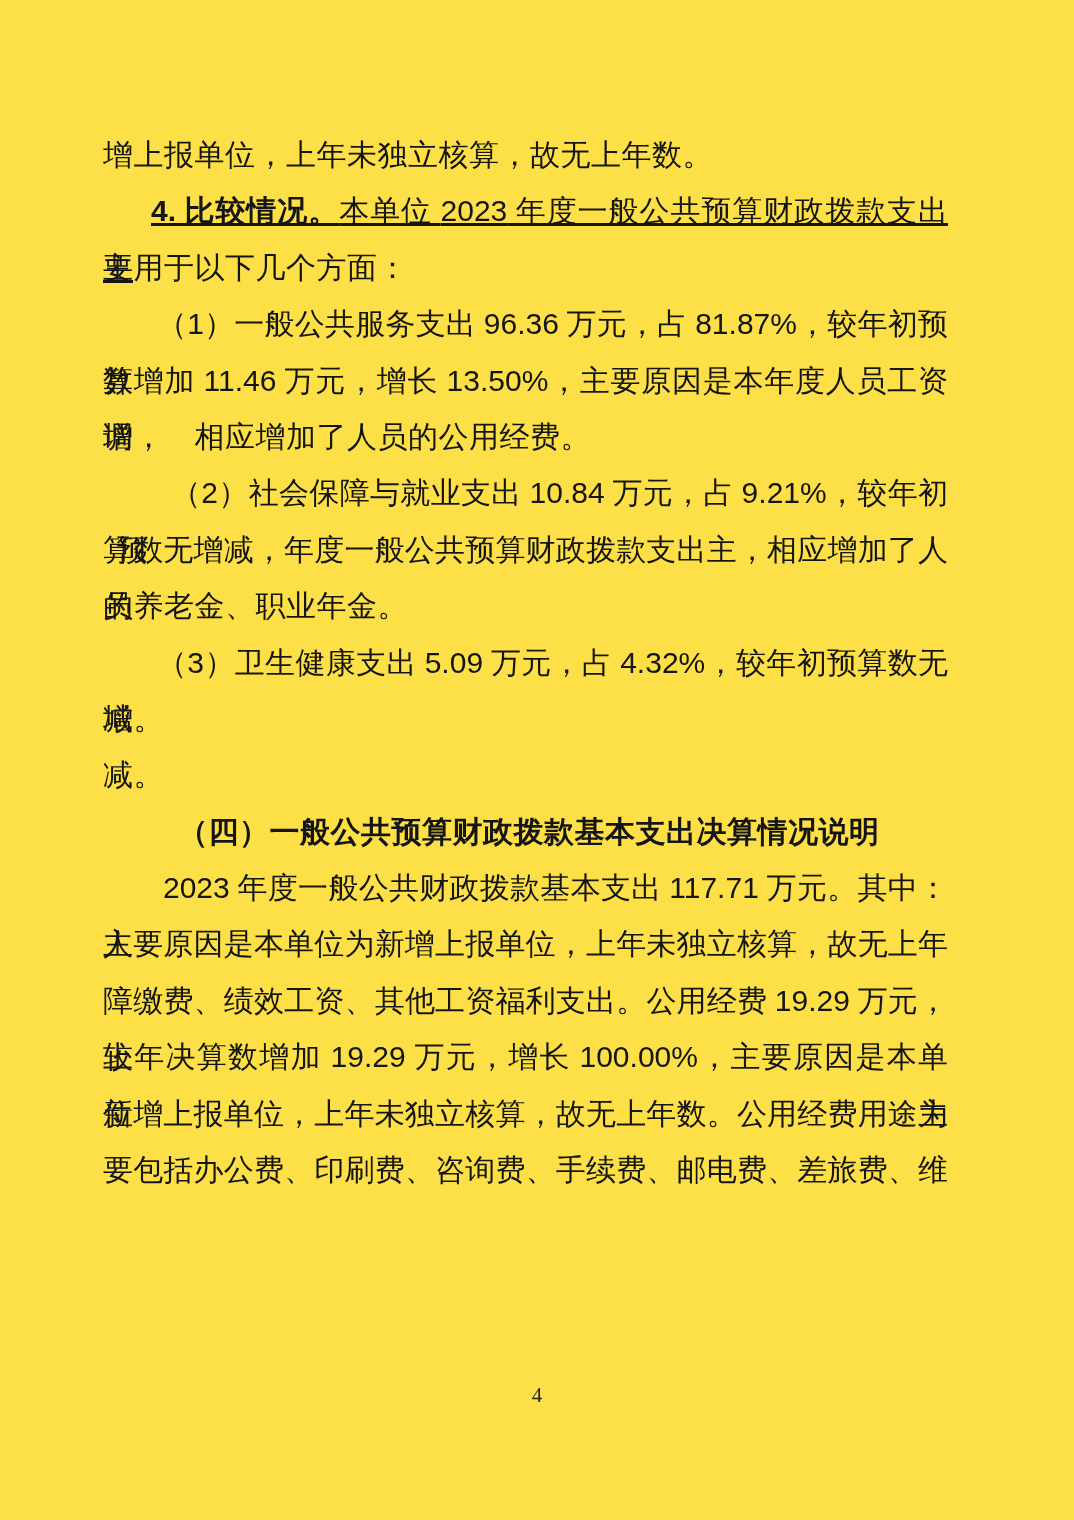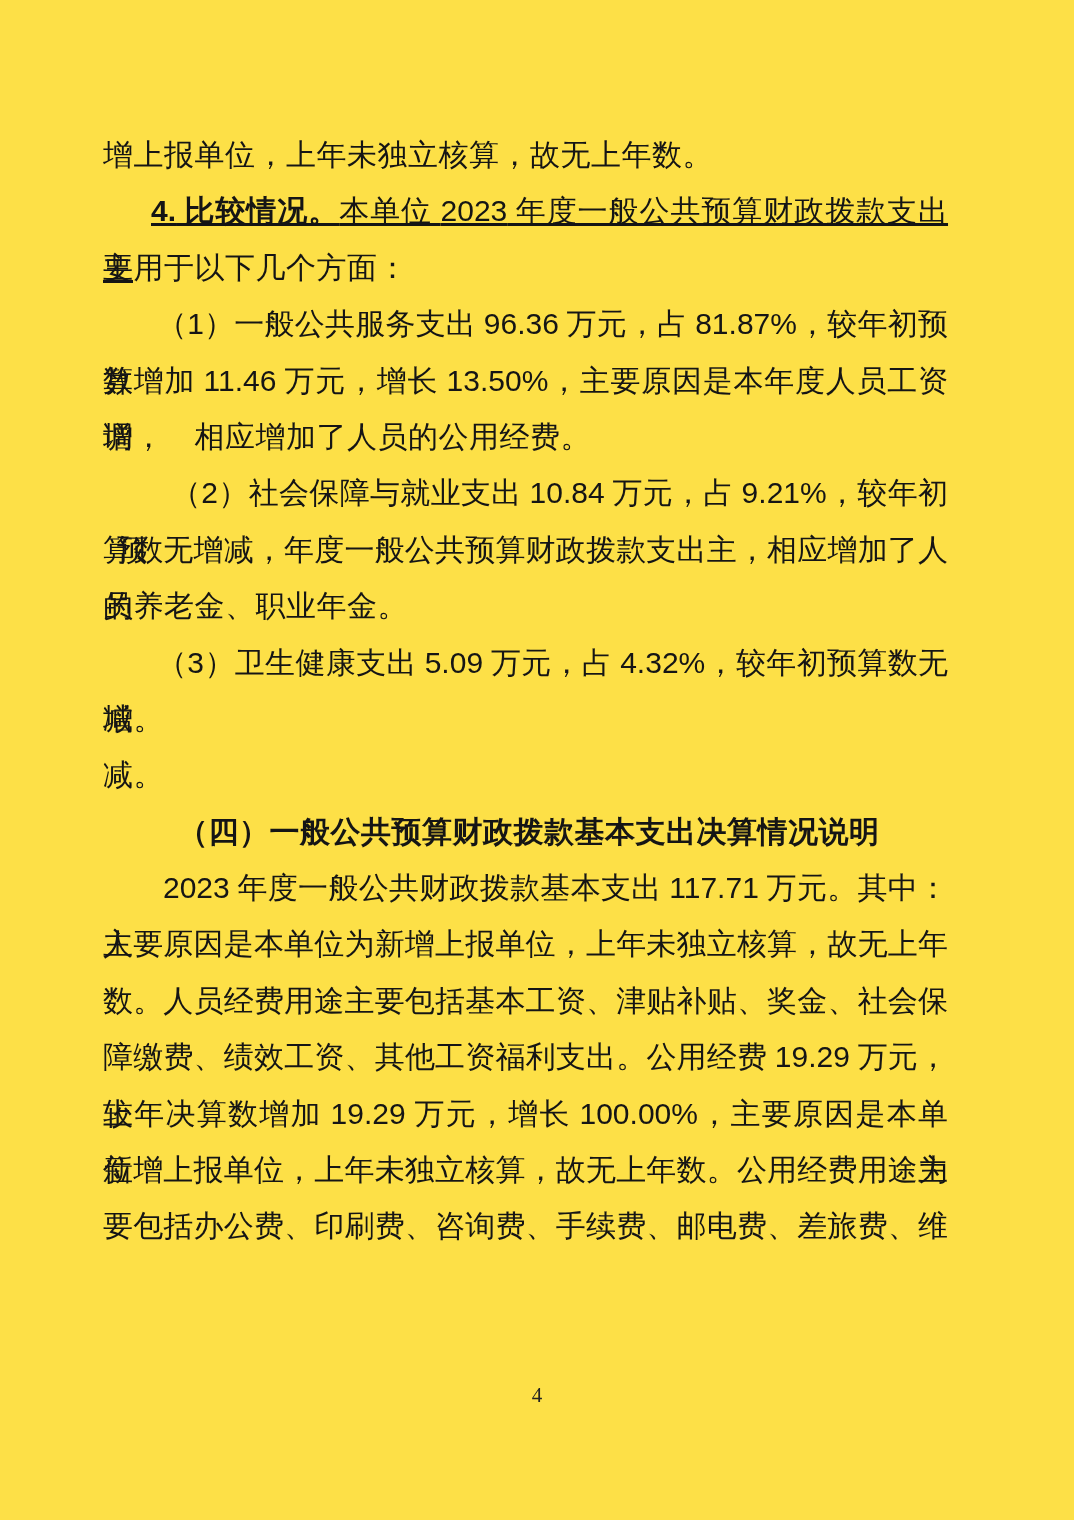--- a/index.html
+++ b/index.html
@@ -67,20 +67,19 @@
       <div class="line"><span class="seg">增，　相应增加了人员的公用经费。</span></div>
       <div class="line full" style="text-indent: 1.8em; margin-left: 14px;"><span class="seg">（<span class="num">2</span>）社会保障与就业支出 <span class="num">10.84</span> 万元，占 <span class="num">9.21%</span>，较年初预</span></div>
       <div class="line full"><span class="seg">算数无增减，年度一般公共预算财政拨款支出主，相应增加了人员</span></div>
       <div class="line"><span class="seg">的养老金、职业年金。</span></div>
       <div class="line full" style="text-indent: 1.8em;"><span class="seg">（<span class="num">3</span>）卫生健康支出 <span class="num">5.09</span> 万元，占 <span class="num">4.32%</span>，较年初预算数无增</span></div>
       <div class="line"><span class="seg">减。</span></div>
       <div class="line"><span class="seg">减。</span></div>
       <div class="line" style="text-indent: 2.5em;"><span class="seg bold">（四）一般公共预算财政拨款基本支出决算情况说明</span></div>
       <div class="line full" style="text-indent: 2em;"><span class="seg"><span class="num">2023</span> 年度一般公共财政拨款基本支出 <span class="num">117.71</span> 万元。其中：人</span></div>
       <div class="line full"><span class="seg">主要原因是本单位为新增上报单位，上年未独立核算，故无上年</span></div>
-      <div class="line full"><span class="seg">数。人员经费用途主要包括基本工资、津贴补贴、奖金、社会保</span></div>
       <div class="line full"><span class="seg">障缴费、绩效工资、其他工资福利支出。公用经费 <span class="num">19.29</span> 万元，较</span></div>
       <div class="line full"><span class="seg">上年决算数增加 <span class="num">19.29</span> 万元，增长 <span class="num">100.00%</span>，主要原因是本单位为</span></div>
       <div class="line full"><span class="seg">新增上报单位，上年未独立核算，故无上年数。公用经费用途主</span></div>
       <div class="line full"><span class="seg">要包括办公费、印刷费、咨询费、手续费、邮电费、差旅费、维</span></div>
     </div>
   <div class="page-footer">4</div>
 </div>
 
 </body></html>

